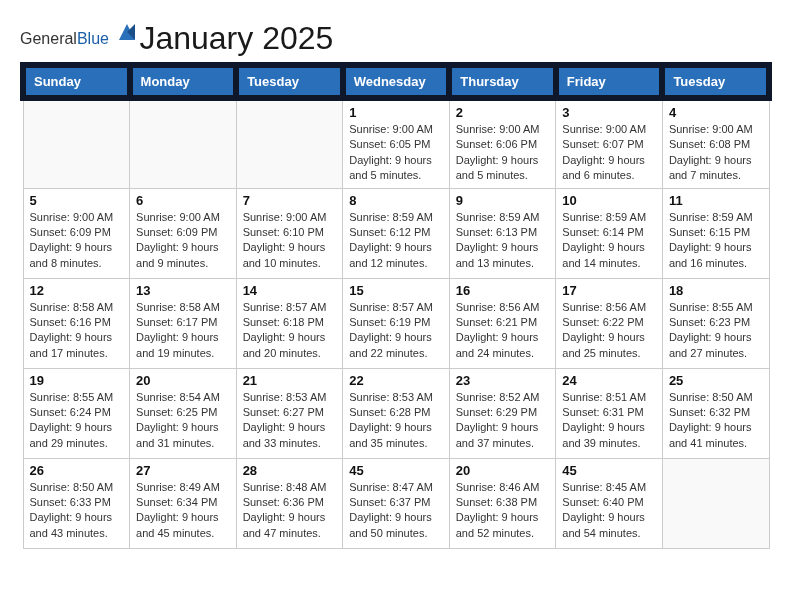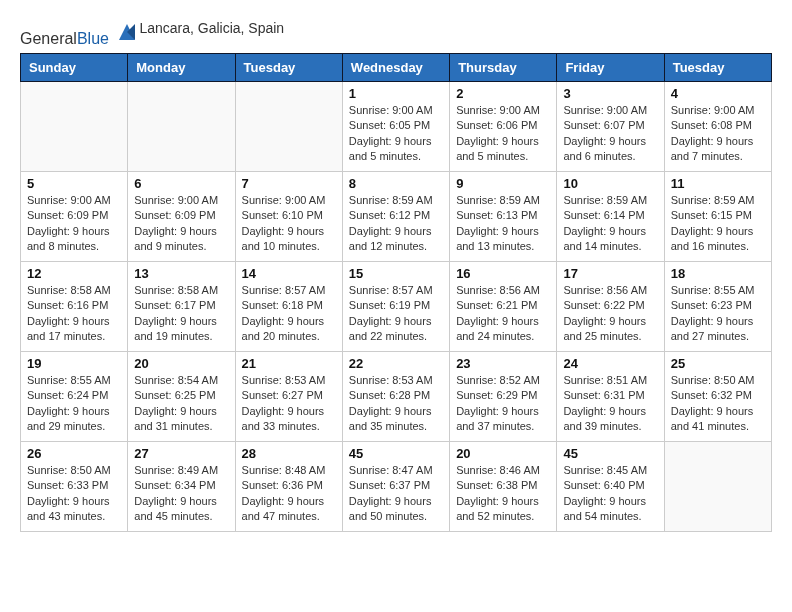--- a/index.html
+++ b/index.html
@@ -43,21 +43,21 @@
       width: 100%;
       border-collapse: collapse;
       border: 1px solid #ccc;
     }
     .calendar th {
       background-color: #2a6fba;
       color: white;
       text-align: left;
       padding: 6px 8px;
       font-size: 13px;
-      border: 1px solid #0f172a;
+      border: 6px solid #0f172a;
     }
     .calendar td {
       vertical-align: top;
       border: 1px solid #ccc;
       padding: 4px 6px;
       width: calc(100%/7);
       min-height: 80px;
       font-size: 11px;
       color: #333;
     }
@@ -87,21 +87,21 @@
   <div class="logo">
     <div>
       <span class="logo-general">General</span><span class="logo-blue">Blue</span>
       <svg class="logo-icon" viewBox="0 0 30 30">
         <polygon points="5,25 15,5 25,25" fill="#2a6fba"></polygon>
         <polygon points="15,15 25,5 25,25" fill="#1a4f8a"></polygon>
       </svg>
     </div>
   </div>
   <div class="title-block">
-    <div class="calendar-subtitle">Lancara, Galicia, Spain</div>
+    <div class="calendar-title">January 2025</div>
   </div>
 </div>
 
 <table class="calendar">
   <thead>
     <tr id="weekday-header">
     <th>Sunday</th>
         <th>Monday</th>
         <th>Tuesday</th>
         <th>Wednesday</th>

